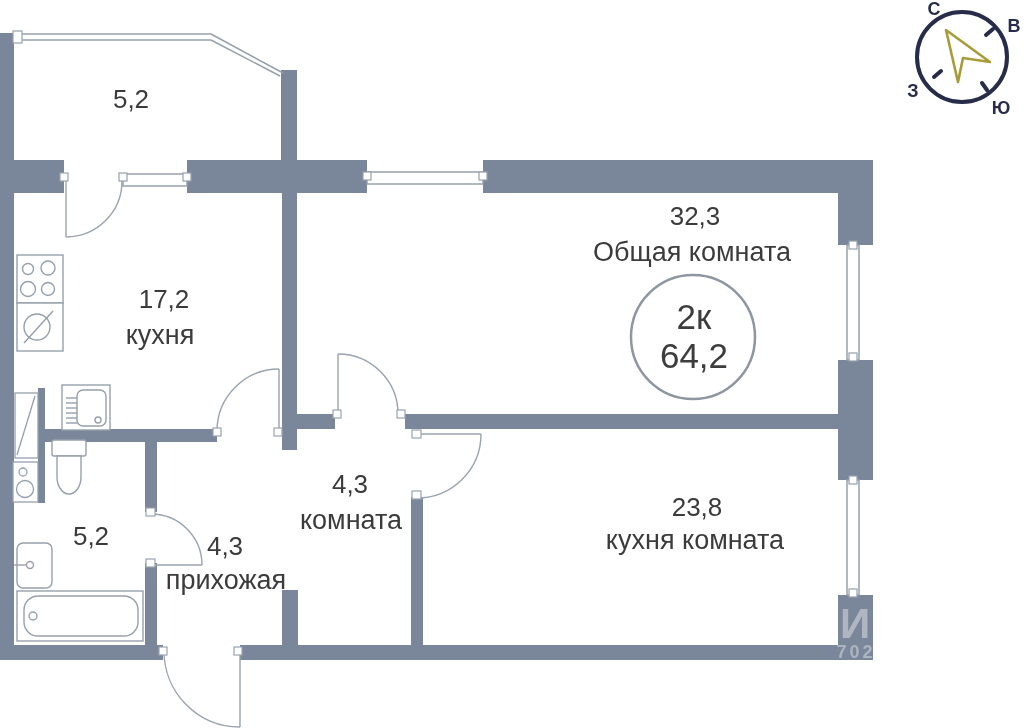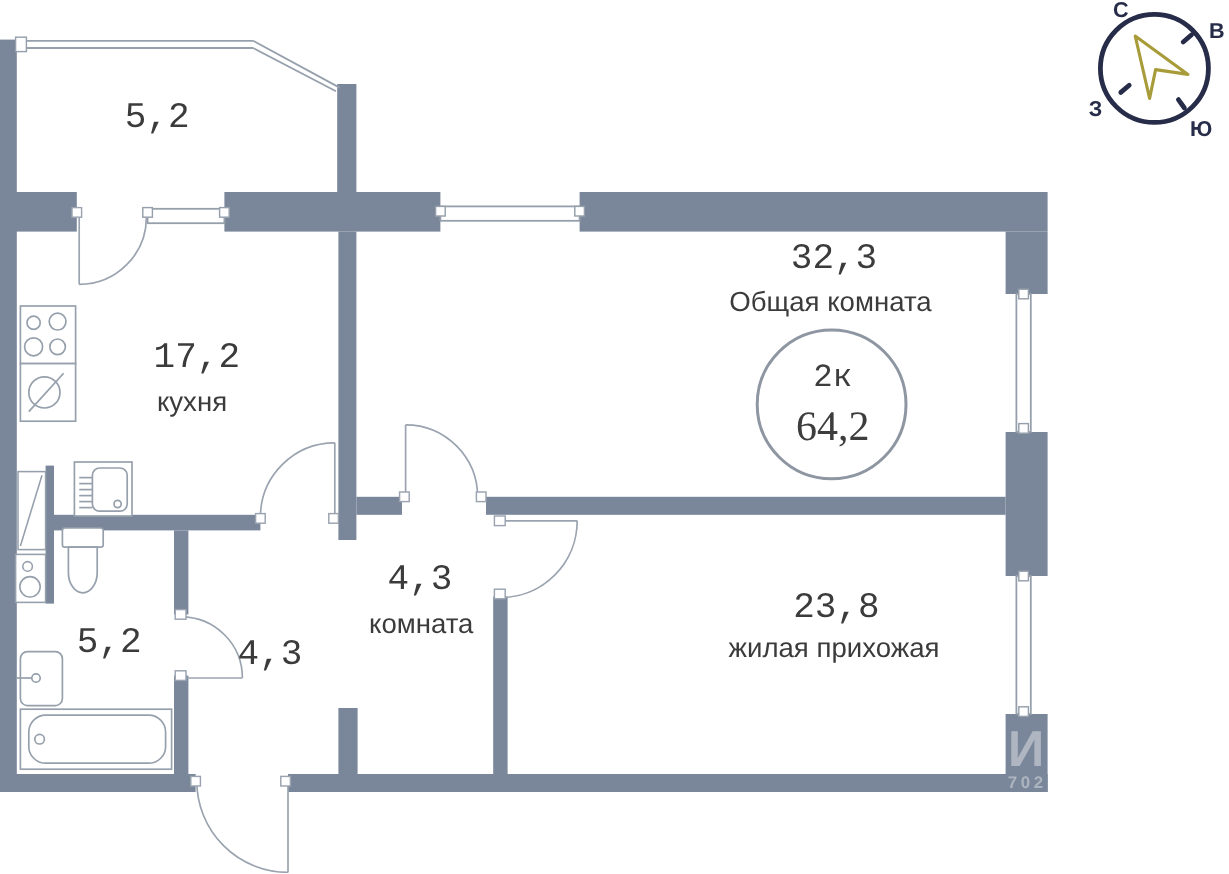--- a/index.html
+++ b/index.html
@@ -1,30 +1,30 @@
 <!DOCTYPE html>
 <html><head>
 <meta charset="utf-8">
 <style>
   html,body{margin:0;padding:0;background:#fff;}
   .plan{position:relative;width:1024px;height:728px;background:#ffffff;overflow:hidden;
         font-family:"Liberation Sans",sans-serif;}
   .plan svg{position:absolute;left:0;top:0;}
   .lbl{position:absolute;transform:translate(-50%,-50%);color:#3b3b3b;
-       font-size:23px;white-space:nowrap;line-height:1;}
-  .area{font-size:30px;font-family:Liberation Mono, monospace;}
+       font-size:27px;white-space:nowrap;line-height:1;}
+  .area{font-size:26px;}
   .badge-txt{color:#3d3d3d;}
-  .badge-rooms{font-size:27px;font-family:Liberation Mono, monospace;}
-  .badge-total{font-size:35px;font-family:Liberation Serif, serif;}
+  .badge-rooms{font-size:35px;}
+  .badge-total{font-size:35px;}
   .compass-letter{position:absolute;transform:translate(-50%,-50%);
        color:#272c49;font-weight:bold;font-size:18px;}
   .wm-letter{position:absolute;transform:translate(-50%,-50%);
        color:rgba(255,255,255,0.40);font-weight:bold;font-size:42px;}
   .wm-digits{position:absolute;transform:translate(-50%,-50%);
-       color:rgba(255,255,255,0.38);font-weight:bold;font-size:14px;letter-spacing:3px;text-align:center;}
+       color:rgba(255,255,255,0.38);font-weight:bold;font-size:18px;letter-spacing:3px;text-align:center;}
 </style>
 </head>
 <body>
 
 <div class="plan">
 
   <svg width="1024" height="728" viewBox="0 0 1024 728">
 
     <g fill="#7a8699" stroke="none">
       <rect x="0" y="33" width="14" height="627"></rect>
@@ -180,23 +180,24 @@
 
   <div class="lbl area" style="left:695px;top:216px">32,3</div>
   <div class="lbl" style="left:692px;top:252px">Общая комната</div>
 
   <div class="lbl area" style="left:350px;top:484px">4,3</div>
   <div class="lbl" style="left:351px;top:520px">комната</div>
 
   <div class="lbl area" style="left:91px;top:536px">5,2</div>
 
   <div class="lbl area" style="left:225px;top:546px">4,3</div>
+  <div class="lbl" style="left:226px;top:580px">прихожая</div>
 
   <div class="lbl area" style="left:697px;top:507px">23,8</div>
-  <div class="lbl" style="left:695px;top:540px">жилая прихожая</div>
+  <div class="lbl" style="left:695px;top:540px">кухня комната</div>
 
   <div class="lbl badge-txt badge-rooms" style="left:694px;top:316px">2к</div>
   <div class="lbl badge-txt badge-total" style="left:694px;top:355px">64,2</div>
 
   <div class="compass-letter" style="left:934px;top:9px">С</div>
   <div class="compass-letter" style="left:1014px;top:26px">В</div>
   <div class="compass-letter" style="left:913px;top:91px">З</div>
   <div class="compass-letter" style="left:1001px;top:108px">Ю</div>
 
   <div class="wm-letter" style="left:855px;top:624px">И</div>

